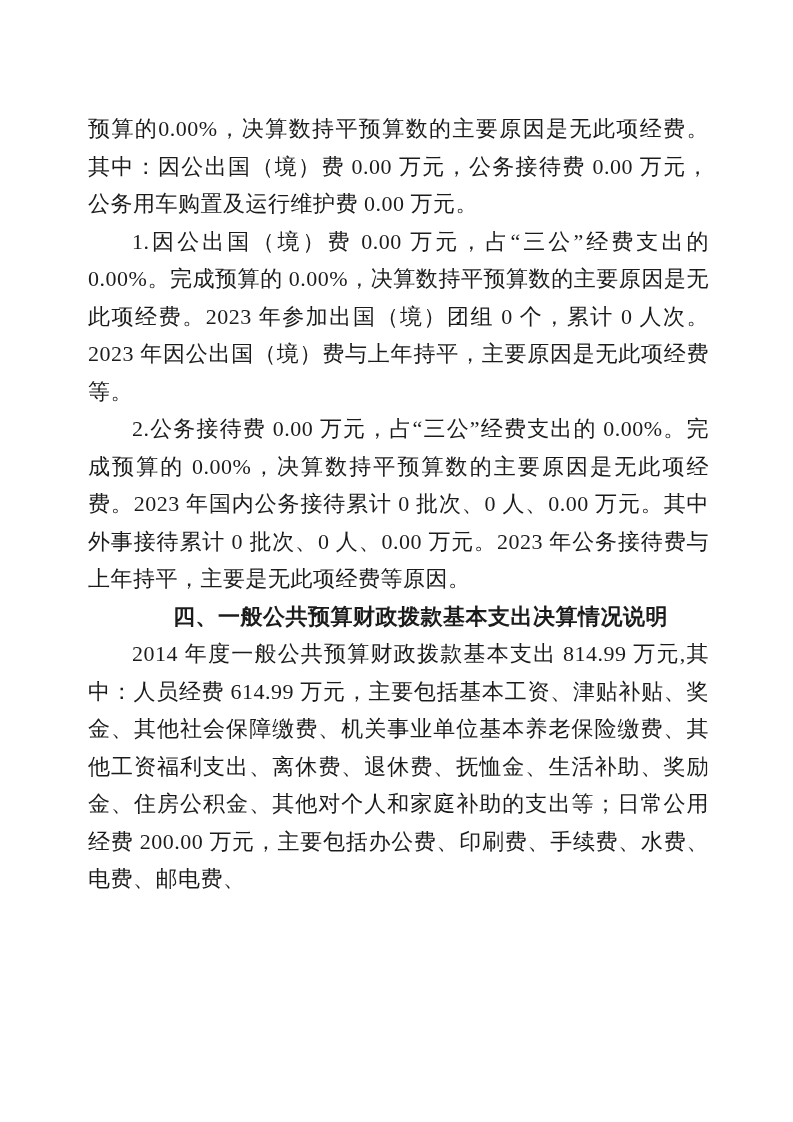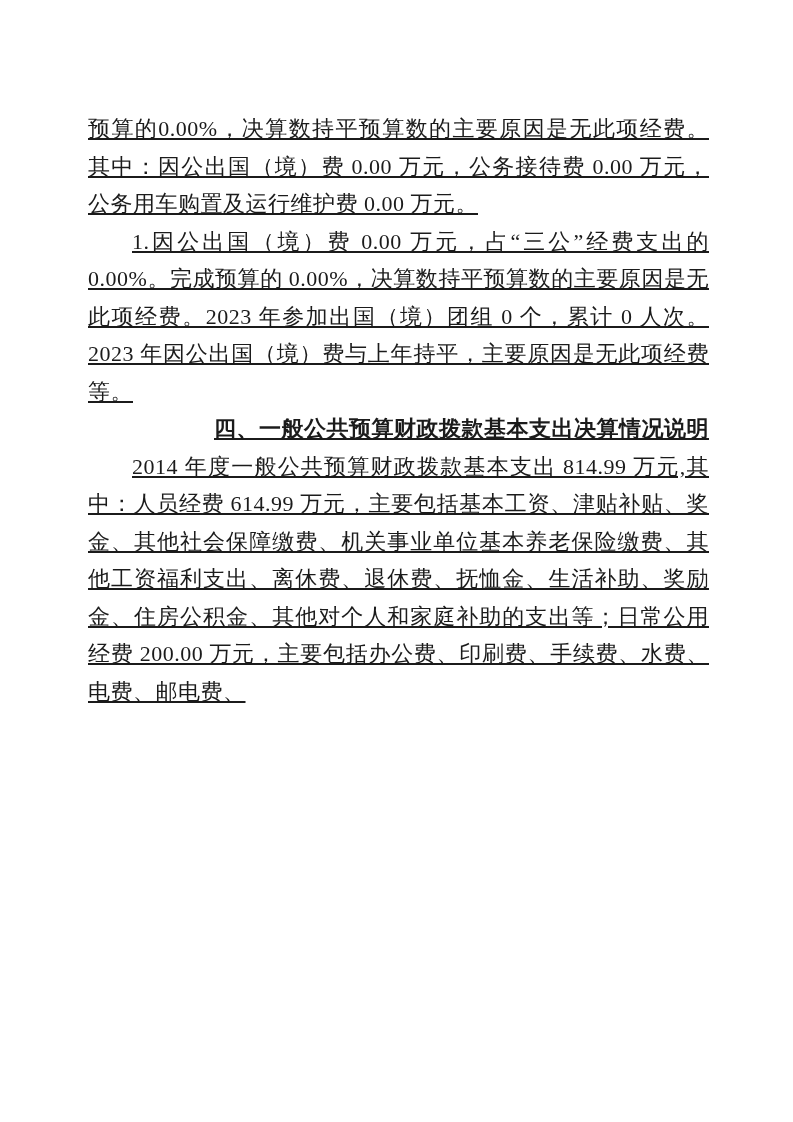--- a/index.html
+++ b/index.html
@@ -10,43 +10,43 @@
   .page {
     position: relative;
     width: 793px;
     height: 1122px;
     background: #ffffff;
     box-sizing: border-box;
     padding: 110px 84px 0 88px;
     overflow: hidden;
     color: #1b1b1b;
     font-family: "Liberation Serif", "DejaVu Serif", serif;
-    text-decoration: underline;
   }
   .doc-body p {
     margin: 0;
     font-size: 22px;
     line-height: 37.5px;
     text-align: justify;
     text-justify: inter-character;
     letter-spacing: 0.5px;
   }
   .doc-body p.indent {
     text-indent: 2em;
   }
   .doc-body p.heading {
     font-family: "Liberation Sans", "DejaVu Sans", sans-serif;
     font-weight: 700;
     letter-spacing: 0.5px;
-    text-align: right;
+    text-align: center;
   }
 </style>
 </head>
 <body>
 
 <div class="page">
   <div class="doc-body">
       <p class="body">预算的0.00%，决算数持平预算数的主要原因是无此项经费。其中：因公出国（境）费 0.00 万元，公务接待费 0.00 万元，公务用车购置及运行维护费 0.00 万元。</p>
       <p class="body indent">1.因公出国（境）费 0.00 万元，占“三公”经费支出的 0.00%。完成预算的 0.00%，决算数持平预算数的主要原因是无此项经费。2023 年参加出国（境）团组 0 个，累计 0 人次。2023 年因公出国（境）费与上年持平，主要原因是无此项经费等。</p>
+      <p class="body indent">2.公务接待费 0.00 万元，占“三公”经费支出的 0.00%。完成预算的 0.00%，决算数持平预算数的主要原因是无此项经费。2023 年国内公务接待累计 0 批次、0 人、0.00 万元。其中外事接待累计 0 批次、0 人、0.00 万元。2023 年公务接待费与上年持平，主要是无此项经费等原因。</p>
       <p class="heading indent">四、一般公共预算财政拨款基本支出决算情况说明</p>
       <p class="body indent">2014 年度一般公共预算财政拨款基本支出 814.99 万元,其中：人员经费 614.99 万元，主要包括基本工资、津贴补贴、奖金、其他社会保障缴费、机关事业单位基本养老保险缴费、其他工资福利支出、离休费、退休费、抚恤金、生活补助、奖励金、住房公积金、其他对个人和家庭补助的支出等；日常公用经费 200.00 万元，主要包括办公费、印刷费、手续费、水费、电费、邮电费、</p>
     </div>
 </div>
 
 </body></html>

